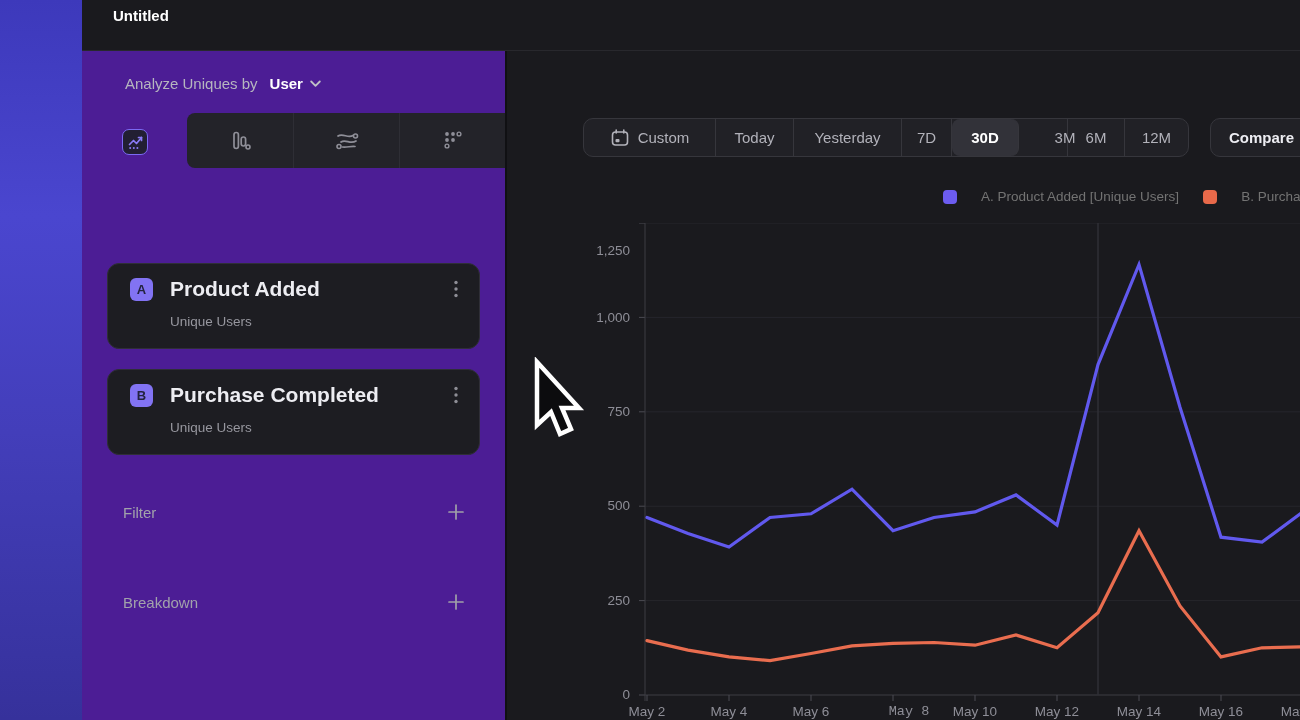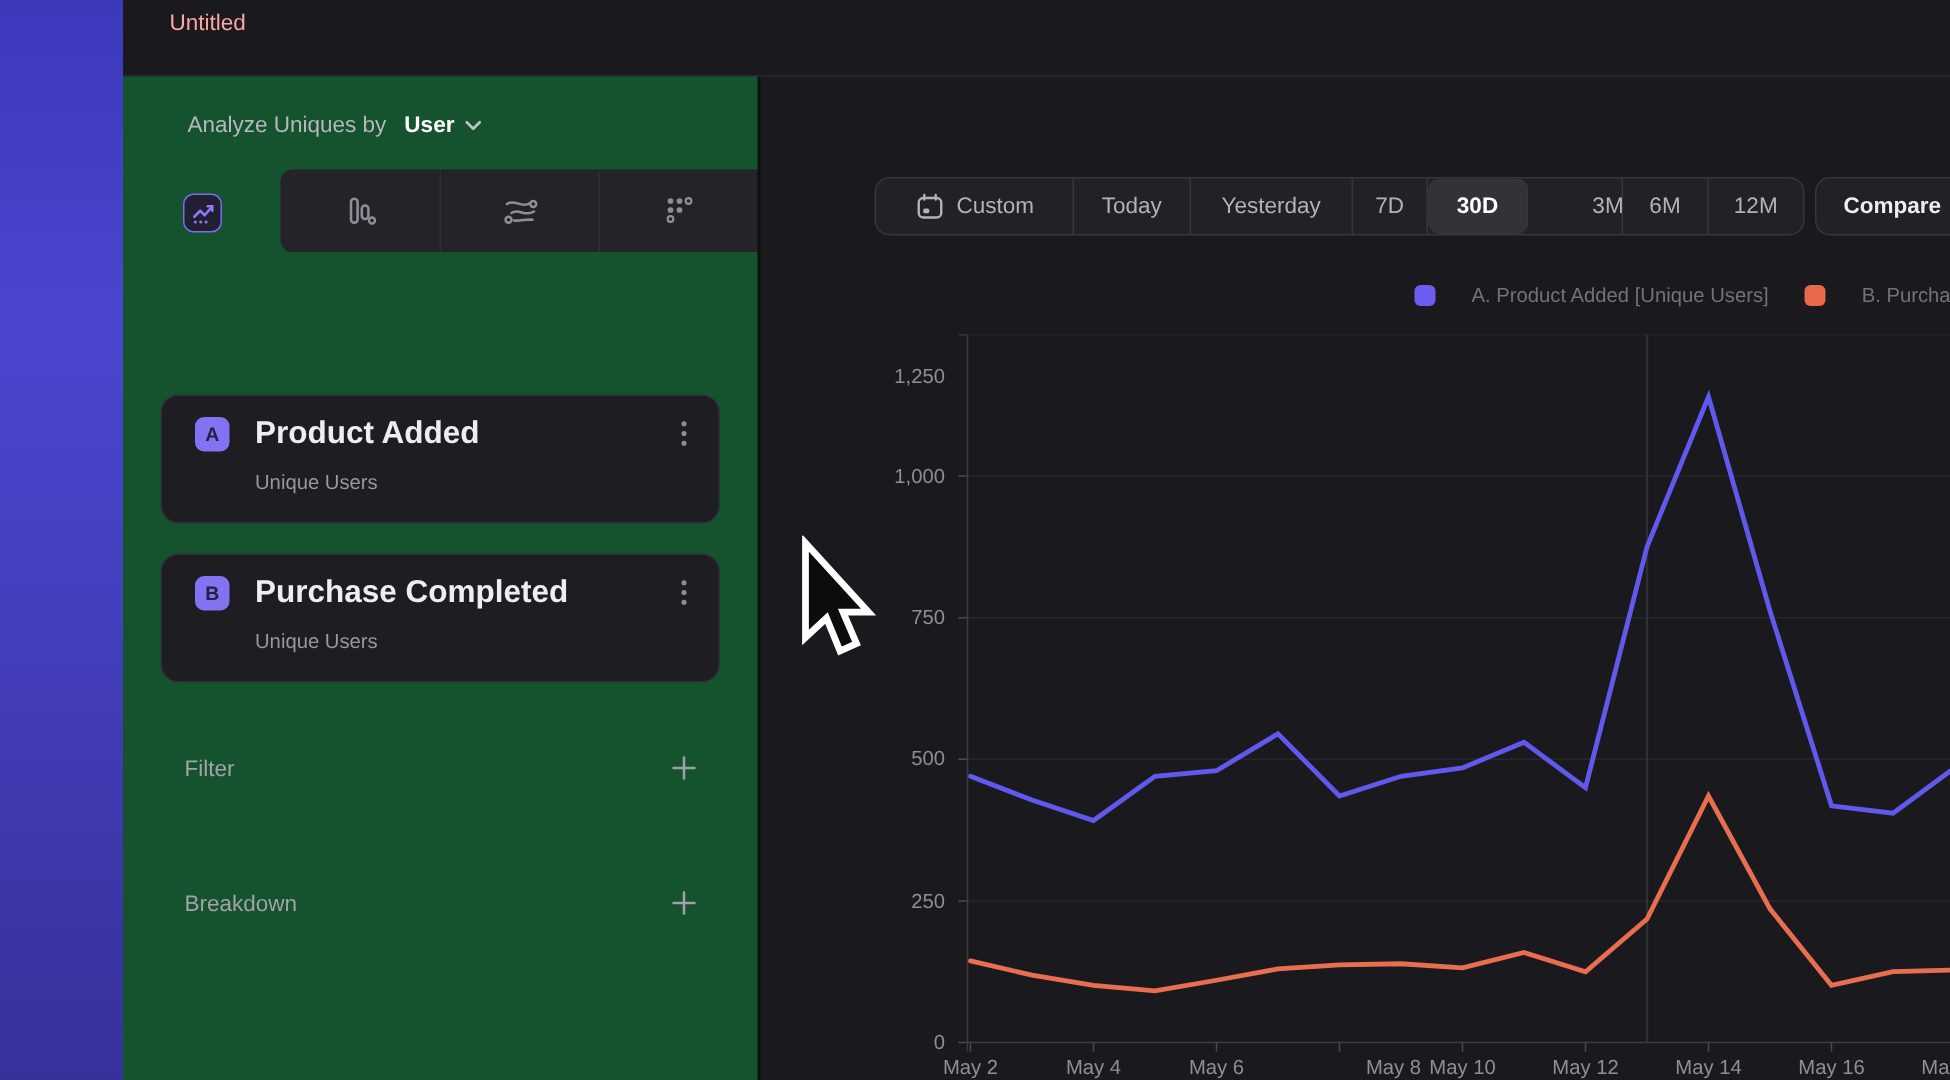--- a/index.html
+++ b/index.html
@@ -7,24 +7,24 @@
   body { font-family:"Liberation Sans","DejaVu Sans",sans-serif; }
   .stage { position:relative; width:1300px; height:720px; background:#1a1a1e; overflow:hidden; }
 
   
   .gradient-strip { position:absolute; left:0; top:0; width:82px; height:720px;
     background:linear-gradient(180deg,#3d39bb 0%,#4a46cf 30%,#433eba 60%,#36319b 100%); }
 
   
   .topbar { position:absolute; left:82px; top:0; width:1218px; height:51px;
     border-bottom:1px solid #28282d; }
-  .topbar .title { position:absolute; left:31px; top:7px; font-size:15px; color:#fca5a5; font-weight:400; }
-
-  
-  .sidebar { position:absolute; left:82px; top:51px; width:424px; height:669px; background:#14532d; }
+  .topbar .title { position:absolute; left:31px; top:7px; font-size:15px; color:#ffffff; font-weight:700; }
+
+  
+  .sidebar { position:absolute; left:82px; top:51px; width:424px; height:669px; background:#4c1d95; }
   .analyze-row { position:absolute; left:43px; top:24px; display:flex; align-items:center; font-size:15px; color:#b6b6bf; }
   .analyze-row .val { color:#fff; font-weight:700; margin-left:12px; margin-right:7px; }
 
   .tabs-bg { position:absolute; left:105px; top:62px; width:319px; height:55px; background:#232329;
     border-radius:8px 0 0 8px; display:flex; }
   .tabs-bg .tab { flex:1; display:flex; align-items:center; justify-content:center; border-right:1px solid #2e2e35; cursor:pointer; }
   .tabs-bg .tab:last-child { border-right:none; }
   .tab-selected { position:absolute; left:40px; top:78px; width:26px; height:26px; border:1.5px solid #7b6af2;
     border-radius:7px; background:#221f33; display:flex; align-items:center; justify-content:center; }
 
@@ -194,21 +194,21 @@
       </div>
     <div class="range-btn" style="width:108px;">
         <span>Yesterday</span>
       </div>
     <div class="range-btn" style="width:50px;">
         <span>7D</span>
       </div>
     <div class="range-btn selected" style="width:67px;">
         <span>30D</span>
       </div>
-    <div class="range-btn" style="width:63px;padding-left:44px;">
+    <div class="range-btn" style="width:49px;padding-left:44px;">
         <span>3M</span>
       </div>
     <div class="range-btn" style="width:57px;">
         <span>6M</span>
       </div>
     <div class="range-btn" style="width:63px;">
         <span>12M</span>
       </div>
   </div>
 
@@ -256,21 +256,21 @@
       <line x1="502" x2="502" y1="472" y2="478" stroke="#4a4a52" stroke-width="1"></line>
       <line x1="584" x2="584" y1="472" y2="478" stroke="#4a4a52" stroke-width="1"></line>
       <line x1="666" x2="666" y1="472" y2="478" stroke="#4a4a52" stroke-width="1"></line>
       <polyline points="10,294.5 51,310.4 92,324.0 133,294.5 174,290.8 215,266.2 256,307.7 297,294.5 338,288.9 379,271.9 420,302.1 461,141.6 502,41.5 543,184.3 584,314.2 625,319.1 666,288.9" fill="none" stroke="#6159ee" stroke-width="3.2" stroke-linejoin="miter" stroke-linecap="round"></polyline>
       <polyline points="10,417.6 51,427.1 92,433.9 133,437.6 174,430.5 215,422.9 256,420.3 297,419.5 338,422.2 379,412.0 420,424.8 461,389.7 502,307.7 543,382.9 584,433.9 625,424.8 666,423.7" fill="none" stroke="#e96d4f" stroke-width="3.2" stroke-linejoin="miter" stroke-linecap="round"></polyline>
     </svg>
 
   <div class="xlabel" style="left:606px;">May 2</div>
   <div class="xlabel" style="left:688px;">May 4</div>
   <div class="xlabel" style="left:770px;">May 6</div>
-  <div class="xlabel" style="left:888px;">May 8</div>
+  <div class="xlabel" style="left:868px;font-family:Liberation Mono, monospace;">May 8</div>
   <div class="xlabel" style="left:934px;">May 10</div>
   <div class="xlabel" style="left:1016px;">May 12</div>
   <div class="xlabel" style="left:1098px;">May 14</div>
   <div class="xlabel" style="left:1180px;">May 16</div>
   <div class="xlabel" style="left:1262px;">May 18</div>
 
   <div class="cursor-wrap">
     <svg width="54" height="88" viewBox="0 0 54 88">
       <path d="M6 5 L6 68 L20 55 L29 77 L40 72 L31 51 L48 51 Z" fill="#0c0c0e" stroke="#ffffff" stroke-width="4.5" stroke-linejoin="miter"></path>
     </svg>

